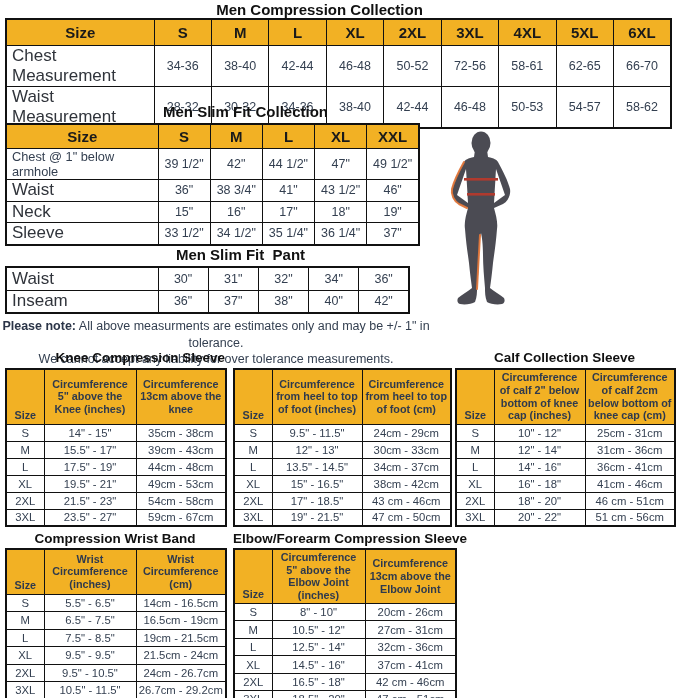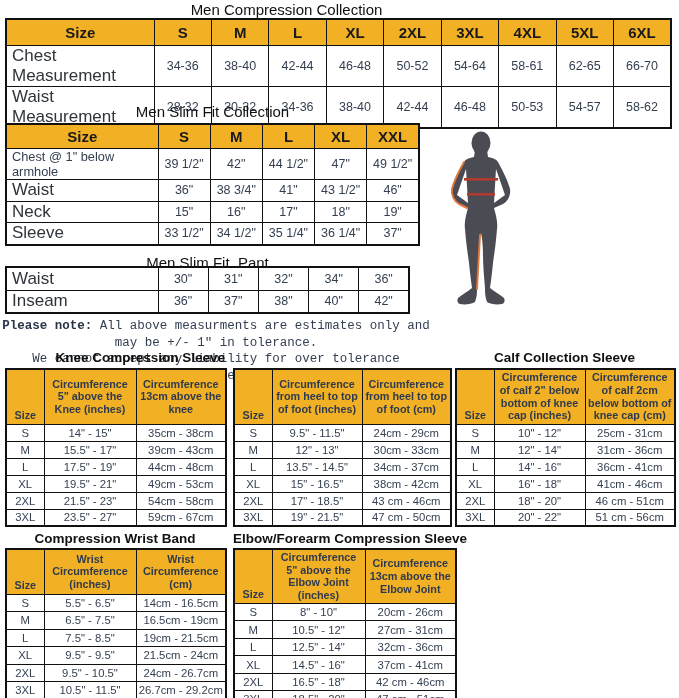--- a/index.html
+++ b/index.html
@@ -1,18 +1,18 @@
 <!DOCTYPE html>
 <html><head>
 <meta charset="utf-8">
 <style>
   html,body{margin:0;padding:0;background:#fff;}
   .page{position:relative;width:679px;height:698px;background:#fff;overflow:hidden;
         font-family:"Liberation Sans", sans-serif;color:#333f50;}
-  .title{position:absolute;text-align:center;font-weight:normal;color:#111;font-size:15px;white-space:pre;}
+  .title{position:absolute;text-align:center;font-weight:bold;color:#111;font-size:15px;white-space:pre;padding-left:33px;}
   .stitle{position:absolute;text-align:center;font-weight:bold;color:#111;font-size:13.5px;white-space:pre;}
   table{position:absolute;border-collapse:collapse;table-layout:fixed;background:#fff;}
   table, th, td{border:1px solid #111;}
   table{border:2px solid #111;}
   th{background:#f2b124;color:#1a1a1a;}
   td{text-align:center;vertical-align:middle;font-size:12.5px;color:#333f50;padding:0 2px;overflow:hidden;}
   
   .big th{font-size:15px;font-weight:bold;text-align:center;vertical-align:middle;}
   .big td.rl{text-align:left;padding-left:5px;font-size:17px;color:#30343b;}
   .big td.rl.sm{font-size:12.8px;color:#333f50;}
@@ -61,21 +61,21 @@
       <th>5XL</th>
       <th>6XL</th>
     </tr>
     <tr style="height:22px">
       <td class="rl">Chest Measurement</td>
       <td>34-36</td>
       <td>38-40</td>
       <td>42-44</td>
       <td>46-48</td>
       <td>50-52</td>
-      <td>54-64</td>
+      <td>72-56</td>
       <td>58-61</td>
       <td>62-65</td>
       <td>66-70</td>
     </tr>
     <tr style="height:22px">
       <td class="rl">Waist Measurement</td>
       <td>28-32</td>
       <td>30-32</td>
       <td>34-36</td>
       <td>38-40</td>
@@ -135,21 +135,21 @@
       <td class="rl">Sleeve</td>
       <td>33 1/2"</td>
       <td>34 1/2"</td>
       <td>35 1/4"</td>
       <td>36 1/4"</td>
       <td>37"</td>
     </tr>
   </tbody>
     </table>
 
-  <div class="title" style="left:5px;top:246px;width:405px;margin-top:8px;">Men Slim Fit  Pant</div>
+  <div class="title" style="left:5px;top:246px;width:405px;">Men Slim Fit  Pant</div>
   <table class="big" style="left:5px;top:266px;width:405px;">
     <colgroup>
         <col style="width:152px">
         <col>
         <col>
         <col>
         <col>
         <col>
       </colgroup>
     <tbody>
@@ -165,21 +165,21 @@
       <td class="rl">Inseam</td>
       <td>36"</td>
       <td>37"</td>
       <td>38"</td>
       <td>40"</td>
       <td>42"</td>
     </tr>
   </tbody>
     </table>
 
-  <div class="note" style="left:0;top:318px;width:432px;font-family:Liberation Mono, monospace;">
+  <div class="note" style="left:0;top:318px;width:432px;">
     <b>Please note:</b><span> All above measurments are estimates only and may be +/- 1" in tolerance.</span><br>
     <span>We cannot accept any liability for over tolerance measurements.</span>
   </div>
 
   <svg class="fig" style="left:442px;top:131px;" width="80" height="184" viewBox="0 0 80 184">
     <ellipse class="sil" cx="39" cy="12" rx="9.5" ry="11.5"></ellipse>
     <path class="sil" d="
       M 33,19 L 45,19 L 46,26
       C 52,27 55,29 56,31
       C 61,40 66,50 68,58

